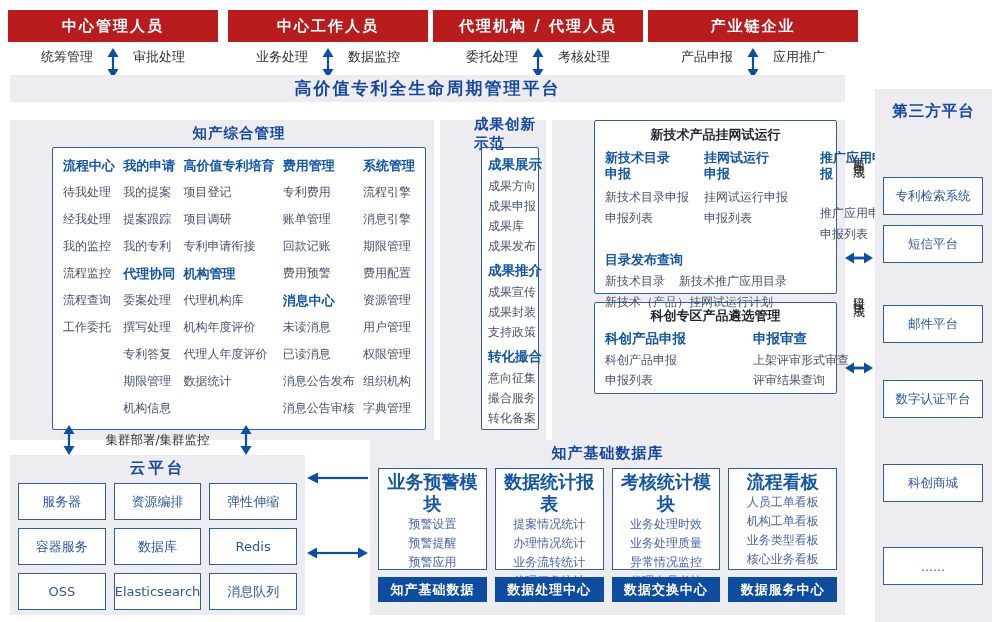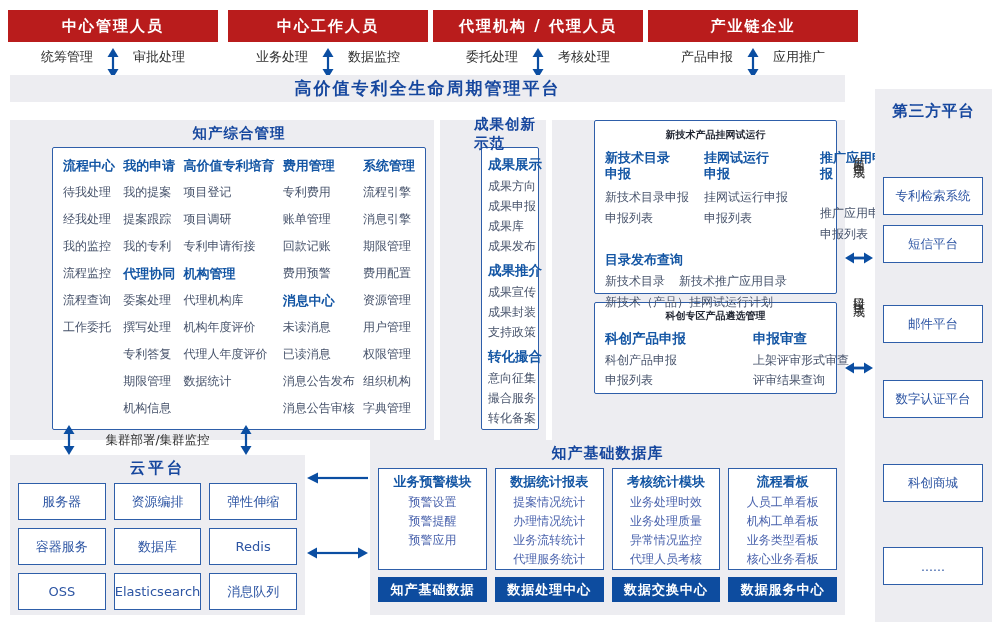--- a/index.html
+++ b/index.html
@@ -32,21 +32,21 @@
   .grp-h { font-size:13px; font-weight:bold; color:#1456a4; white-space:nowrap; }
   .itm   { font-size:12px; color:#47536b; white-space:nowrap; }
   #ip-box .grp-h, #ip-box .itm { line-height:27px; }
 
   #ach-box { margin:0 7px; height:283px; padding:4px 3px; }
   #ach-box .grp-h { line-height:24px; font-size:13.5px; padding-left:3px; }
   #ach-box .itm   { line-height:20px; padding-left:3px; }
   #ach-box .grp + .grp { margin-top:2px; }
 
   #prod-box-a { margin:0 8px; height:174px; padding:2px 10px; }
-  .dark-box-title { text-align:center; font-size:10px; font-weight:bold; color:#1f2430; line-height:23px; }
+  .dark-box-title { text-align:center; font-size:13px; font-weight:bold; color:#1f2430; line-height:23px; }
   .boxa-grid { display:grid; grid-template-columns:95px 112px 1fr; column-gap:4px; }
   .boxa-grid .grp-h { white-space:normal; line-height:16px; margin:4px 0 5px; }
   .hdr-wrap { max-width:70px; }
   .boxa-grid .itm, .boxa-row2 .itm { line-height:21px; }
   .boxa-row2 { display:grid; grid-template-columns:211px 1fr; margin-top:4px; }
   .boxa-row2 .grp-h { line-height:22px; }
   .items-flow { display:flex; flex-wrap:wrap; column-gap:14px; max-width:205px; }
   .items-flow .itm { white-space:nowrap; }
 
   #prod-box-b { margin:8px 8px 0; height:92px; padding:1px 10px; }
@@ -86,21 +86,21 @@
   #cloud-grid { display:grid; grid-template-columns:repeat(3,1fr); gap:8px; margin:1px 8px; }
   .cloud-box { height:37px; background:#fff; border:1.5px solid #2e5ea9; display:flex;
     align-items:center; justify-content:center; font-size:13px; color:#2d55a3; }
 
   
   #tile-db { position:absolute; left:370px; top:440px; width:475px; height:175px; background:#ededf1; }
   .db-title { line-height:27px; text-align:center; font-weight:bold; font-size:15px;
     color:#16479e; letter-spacing:1px; }
   #db-modules { display:flex; gap:8px; margin:1px 8px 0; }
   .db-mod { flex:1; background:#fff; border:1.5px solid #2e5ea9; height:102px; padding-top:2px; }
-  .db-mod-h { text-align:center; font-weight:bold; font-size:13px; color:#1456a4; line-height:22px; }
+  .db-mod-h { text-align:center; font-weight:bold; font-size:18px; color:#1456a4; line-height:22px; }
   .db-mod .itm { text-align:center; line-height:19px; color:#4a63ad; }
   #db-centers { display:flex; gap:8px; margin:7px 8px 0; }
   .db-center { flex:1; height:25px; background:#0d4c9f; color:#fff; font-weight:bold;
     font-size:13px; letter-spacing:1px; display:flex; align-items:center; justify-content:center; }
 
   .abs-arrow { position:absolute; }
   #arrow-db-cloud-1 { left:307px; top:472px; }
   #arrow-db-cloud-2 { left:307px; top:547px; }
 </style>
 </head>

